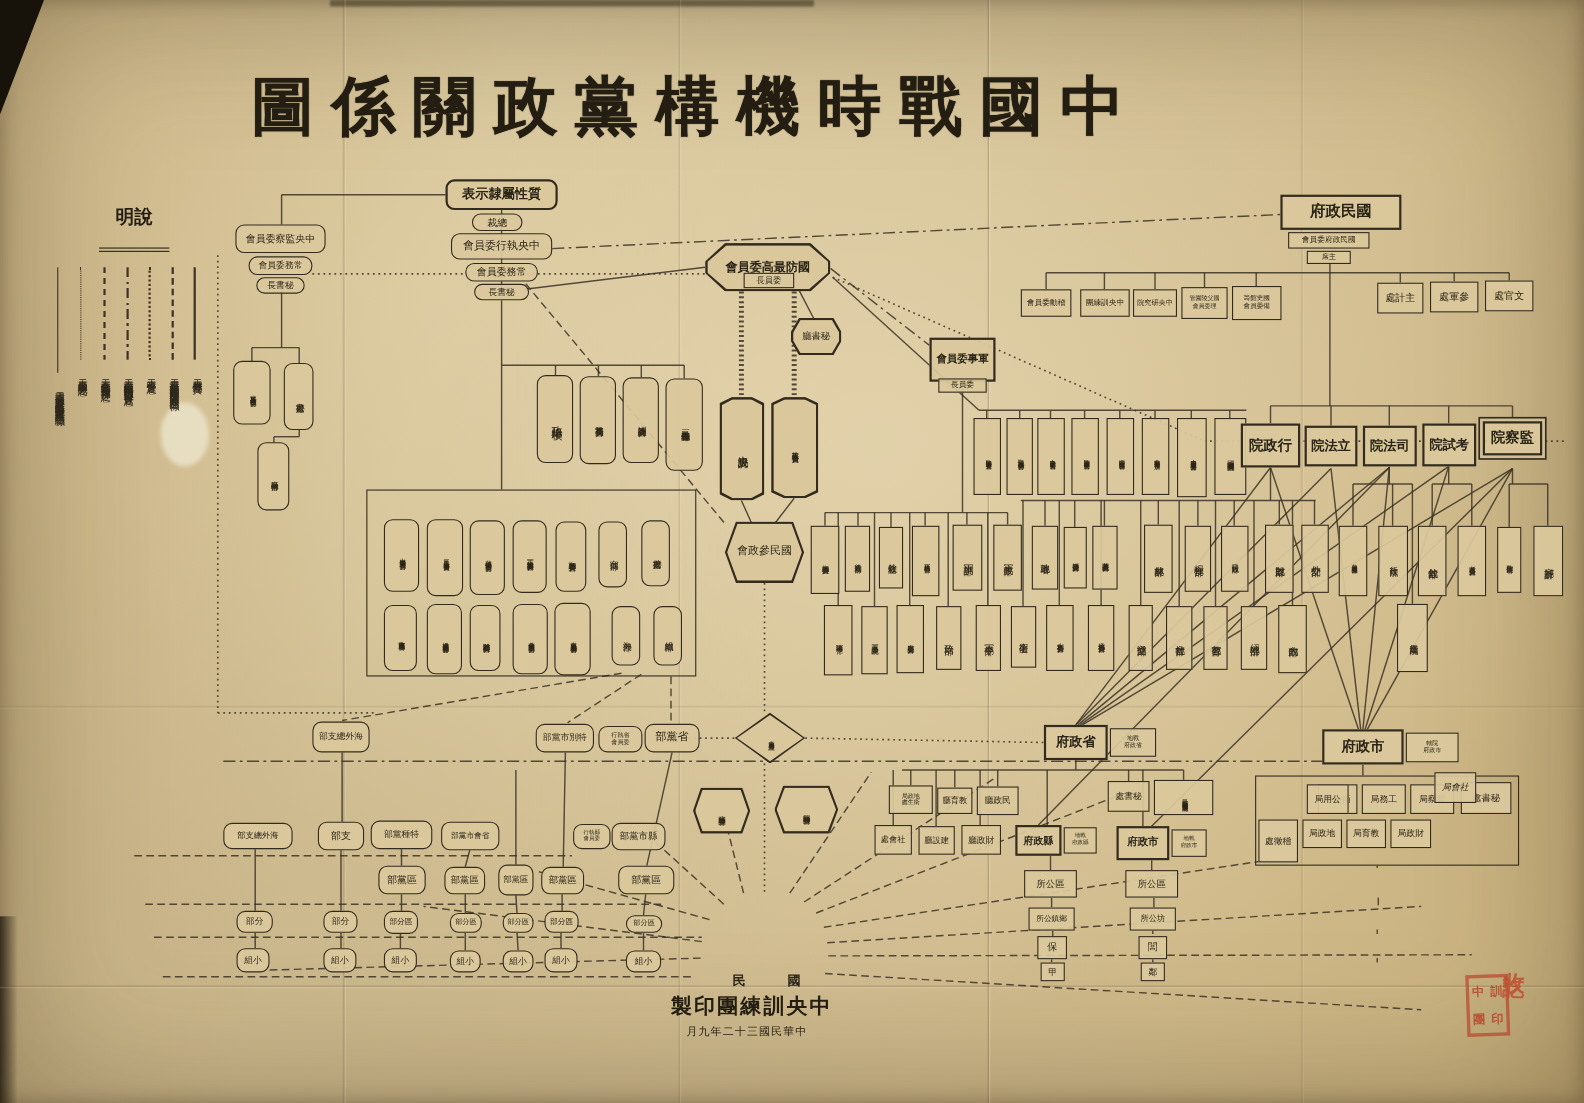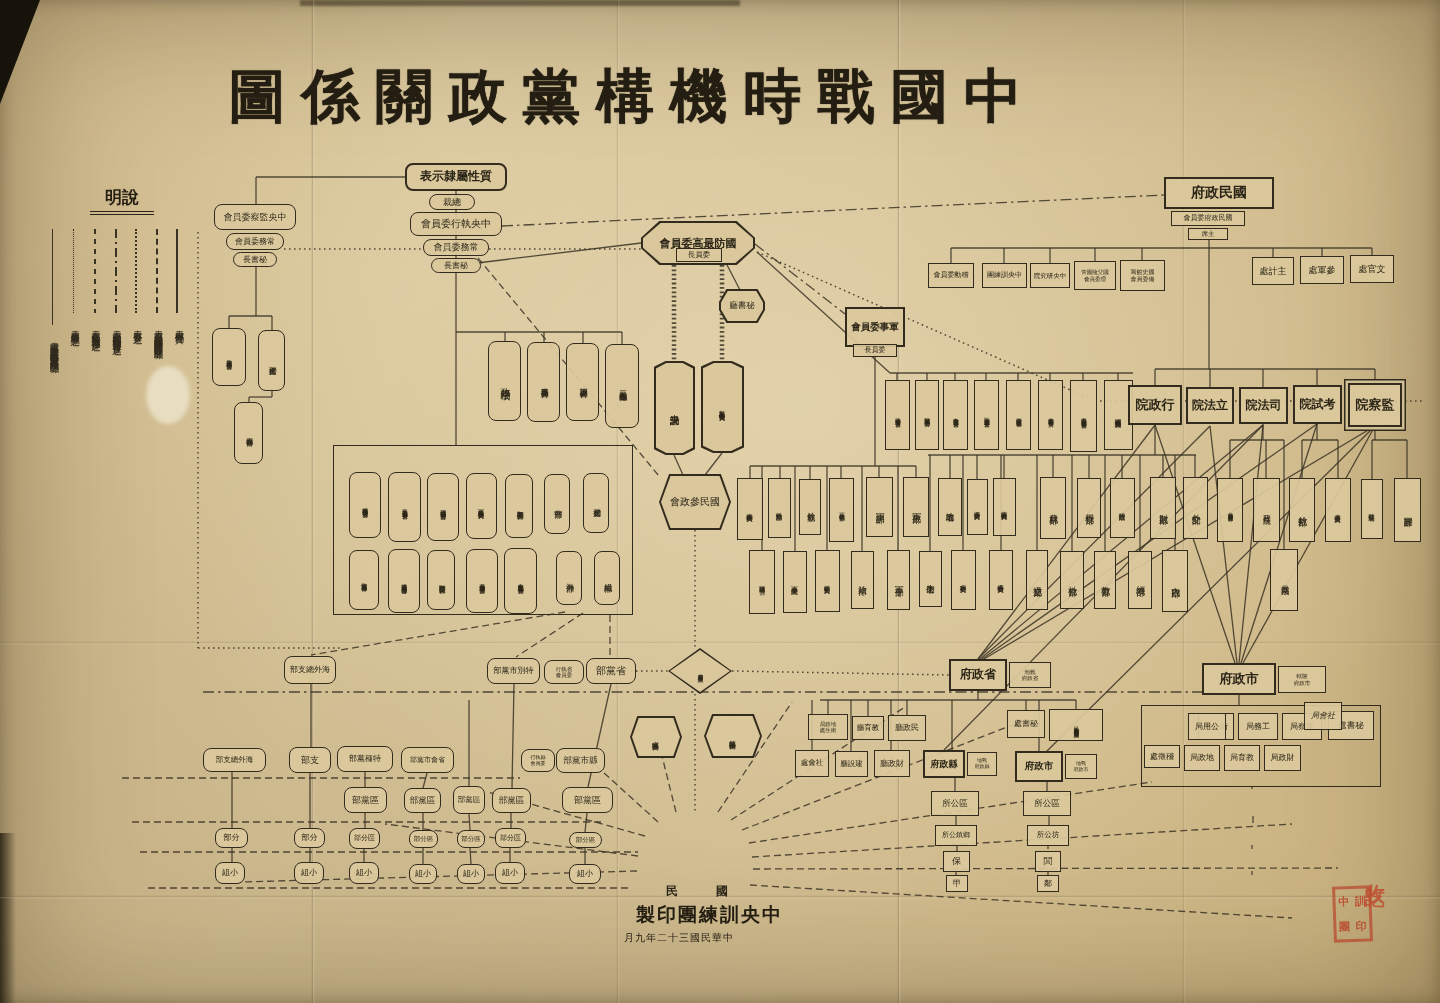--- a/index.html
+++ b/index.html
@@ -23,21 +23,21 @@
   #edge-top{position:absolute;left:300px;top:0;width:440px;height:6px;background:rgba(30,24,12,.45);filter:blur(1px);}
   #blotch{position:absolute;left:146px;top:366px;width:44px;height:58px;border-radius:50%;
     background:#eae1c6;filter:blur(2px);opacity:.9;}
   
   #title{position:absolute;left:228px;top:54px;width:794px;height:86px;display:flex;
     justify-content:space-between;align-items:center;font-size:58px;font-weight:bold;color:#241e12;
     text-shadow:0 0 1px #241e12;}
   
   #legend{position:absolute;left:46px;top:186px;width:140px;}
   #legend-title{width:64px;margin-left:44px;text-align:center;font-size:17px;font-weight:bold;
-    border-bottom:4px double #2a241a;padding-bottom:2px;color:#241e12;}
+    border-bottom:4px double #2a241a;padding-bottom:16px;color:#241e12;}
   #legend-cols{display:flex;flex-direction:row-reverse;justify-content:space-between;margin-top:14px;}
   .lcol{width:15px;display:flex;flex-direction:column;align-items:center;}
   .lsample{height:84px;width:2px;margin-bottom:10px;}
   .ls-solid{border-left:2px solid #3a3225;}
   .ls-dashed{border-left:2px dashed #3a3225;}
   .ls-dotted{border-left:2px dotted #3a3225;}
   .ls-dashdot{width:2px;background:repeating-linear-gradient(180deg,#3a3225 0 9px,transparent 9px 13px,#3a3225 13px 15px,transparent 15px 19px);}
   .ls-dashes{width:2px;background:repeating-linear-gradient(180deg,#3a3225 0 5px,transparent 5px 10px);}
   .ls-finedot{border-left:1px dotted #3a3225;}
   .ls-longsolid{border-left:1px solid #3a3225;height:96px;}
@@ -73,21 +73,21 @@
   .s-d .lab{clip-path:polygon(50% 0,100% 50%,50% 100%,0 50%);}
   .o-v .lab{writing-mode:vertical-rl;text-orientation:upright;line-height:1.08;letter-spacing:0.5px;}
   
   #circle-outer{position:absolute;left:638px;top:811px;width:114px;height:114px;border:2.2px solid #332c1e;
     border-radius:50%;z-index:2;background:rgba(218,200,156,.9);}
   #circle-inner{position:absolute;left:26px;top:26px;width:56px;height:56px;border:2.2px solid #332c1e;
     border-radius:50%;display:flex;align-items:center;justify-content:center;font-size:14px;font-weight:bold;}
   .ring-label{position:absolute;font-size:12px;font-weight:bold;z-index:3;color:#2b2517;}
   
   #credit{position:absolute;left:610px;top:902px;width:180px;z-index:2;color:#241e12;}
-  #credit-line1{font-size:19px;font-weight:bold;letter-spacing:2px;margin-left:26px;}
+  #credit-line1{font-size:19px;font-weight:bold;letter-spacing:2px;}
   #credit-line2{font-size:10px;margin-top:3px;margin-left:14px;letter-spacing:1px;}
   
   #seal-square{position:absolute;left:1333px;top:886px;width:33px;height:50px;border:3px solid rgba(184,70,44,.8);
     color:#b84a2e;display:grid;grid-template-columns:1fr 1fr;place-items:center;font-size:11px;font-weight:bold;
     transform:rotate(-2deg);opacity:.9;z-index:2;}
   #seal-script{position:absolute;left:1362px;top:868px;height:78px;color:#bf4f31;writing-mode:vertical-rl;
     font-size:20px;font-weight:bold;transform:rotate(3deg);opacity:.85;z-index:2;letter-spacing:2px;}
 </style>
 </head>
 <body>
@@ -513,21 +513,21 @@
       </div>
       <div class="node s-q o-h bold" style="left: 1186px; top: 387px; width: 48px; height: 37px; font-size: 12px;">
         <span class="lab">院法立</span>
       </div>
       <div class="node s-q o-h bold" style="left: 1239px; top: 387px; width: 49px; height: 37px; font-size: 12px;">
         <span class="lab">院法司</span>
       </div>
       <div class="node s-q o-h bold" style="left: 1293px; top: 385px; width: 49px; height: 39px; font-size: 12px;">
         <span class="lab">院試考</span>
       </div>
-      <div class="node s-q o-h dbl" style="left: 1348px; top: 383px; width: 54px; height: 44px; font-size: 13px;">
+      <div class="node s-q o-h dbl" style="left: 1348px; top: 383px; width: 54px; height: 31px; font-size: 13px;">
         <span class="lab">院察監</span>
       </div>
       <div class="node s-q o-v" style="left: 737px; top: 478px; width: 26px; height: 62px; font-size: 6.5px;">
         <span class="lab">撫卹委員會</span>
       </div>
       <div class="node s-q o-v" style="left: 768px; top: 478px; width: 23px; height: 60px; font-size: 6.5px;">
         <span class="lab">後方勤務部</span>
       </div>
       <div class="node s-q o-v" style="left: 799px; top: 479px; width: 22px; height: 56px; font-size: 8px;">
         <span class="lab">銓敘廳</span>
@@ -814,21 +814,21 @@
       </div>
       <div class="node s-q o-h" style="left: 1264px; top: 745px; width: 37px; height: 26px; font-size: 8px;">
         <span class="lab">局政財</span>
       </div>
       <div class="node s-q o-h" style="left: 1224px; top: 745px; width: 36px; height: 26px; font-size: 8px;">
         <span class="lab">局育教</span>
       </div>
       <div class="node s-q o-h" style="left: 1184px; top: 745px; width: 36px; height: 26px; font-size: 8px;">
         <span class="lab">局政地</span>
       </div>
-      <div class="node s-q o-h" style="left: 1144px; top: 745px; width: 36px; height: 23px; font-size: 8px; padding-left: 28px;">
+      <div class="node s-q o-h" style="left: 1144px; top: 745px; width: 36px; height: 39px; font-size: 8px; padding-left: 28px;">
         <span class="lab">處徵稽</span>
       </div>
     </div>
 
   <span class="ring-label" style="left:716px;top:883px">國</span>
   <span class="ring-label" style="left:666px;top:883px">民</span>
 
   <div id="credit">
     <div id="credit-line1">製印團練訓央中</div>
     <div id="credit-line2">月九年二十三國民華中</div>

